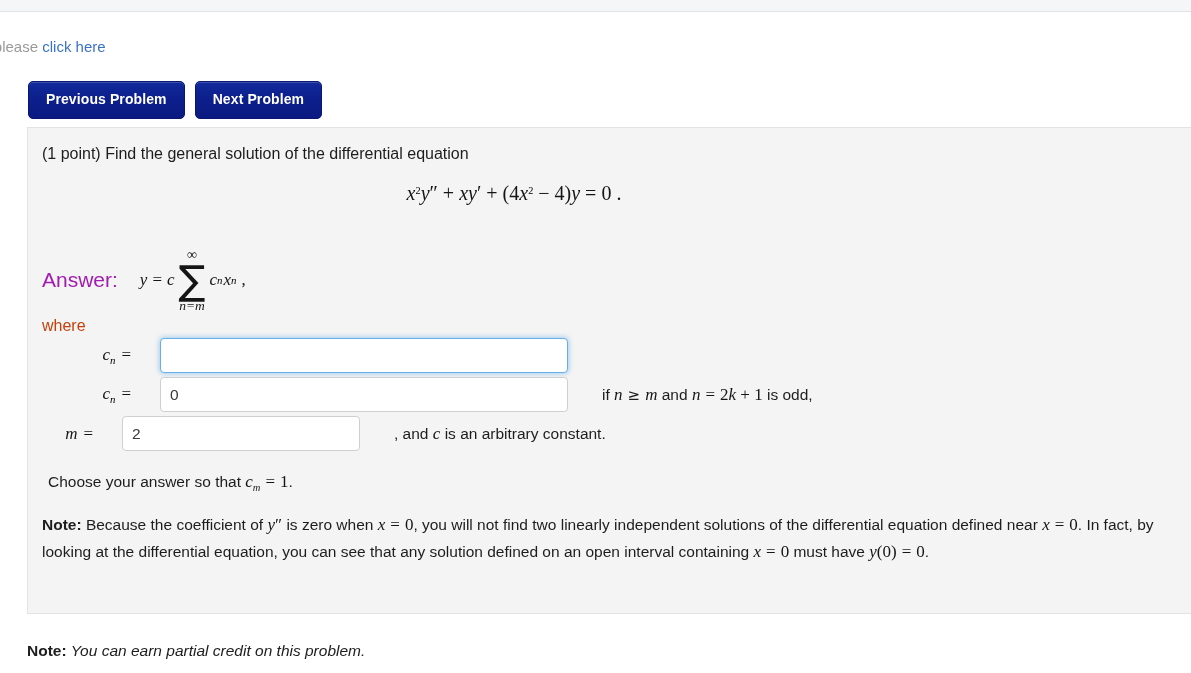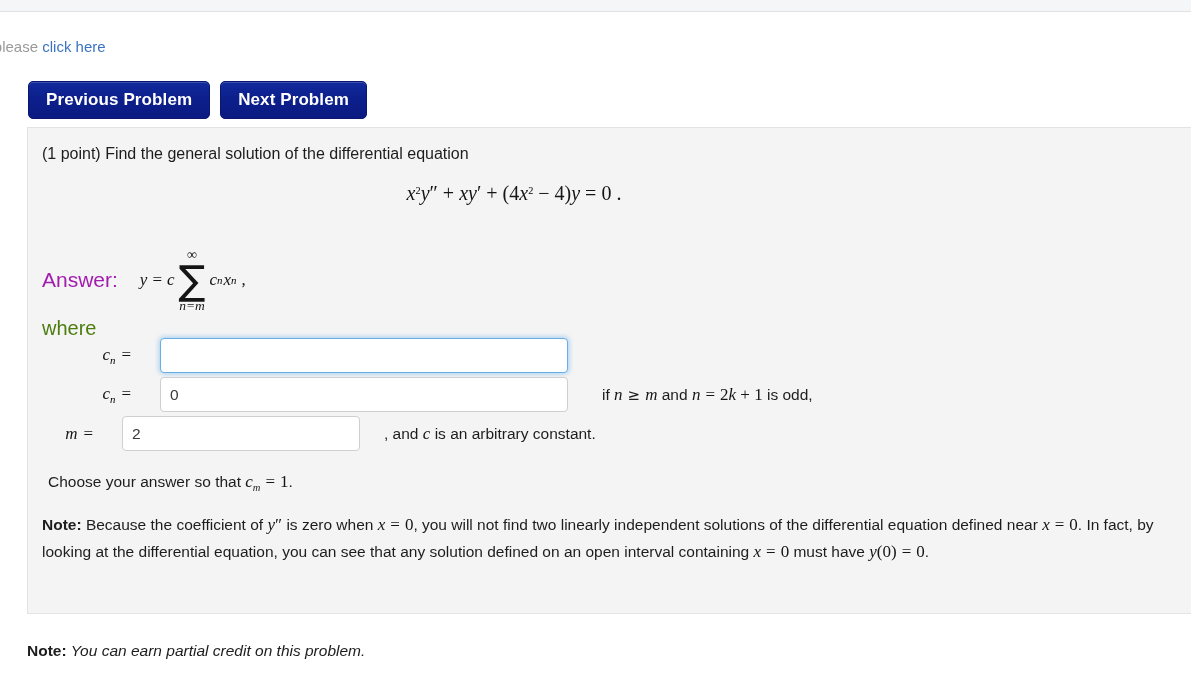--- a/index.html
+++ b/index.html
@@ -48,21 +48,21 @@
     top: 81px;
     display: flex;
     gap: 10px;
   }
   .nav-btn {
     background: linear-gradient(180deg, #122a9c 0%, #0c1f8c 45%, #0b1a82 100%);
     background-color: #0e2194;
     color: #ffffff;
     border: 1px solid #0a1770;
     border-radius: 5px;
-    font-size: 17px;
+    font-size: 14px;
     font-weight: bold;
     font-family: "Liberation Sans", sans-serif;
     padding: 9px 17px 10px 17px;
     cursor: pointer;
     line-height: 17px;
     letter-spacing: 0.1px;
     box-shadow: inset 0 1px 0 rgba(255,255,255,0.18);
   }
 
   
@@ -168,22 +168,22 @@
     font-style: italic;
     font-size: 13.5px;
     line-height: 14px;
     color: #151515;
   }
 
   .where-label {
     position: absolute;
     left: 14px;
     top: 189px;
-    font-size: 20px;
-    color: #4d7c0f;
+    font-size: 16px;
+    color: #c2410c;
   }
 
   
   .coef-row {
     position: absolute;
     display: flex;
     align-items: center;
     white-space: nowrap;
     gap: 20px;
   }
@@ -223,21 +223,21 @@
   }
   .answer-input.m-input {
     width: 238px;
   }
   .cond-text {
     margin-left: 14px;
     font-size: 15.5px;
     color: #1d1d1d;
   }
   .cond-text-m {
-    margin-left: 4px;
+    margin-left: 14px;
     font-size: 15.5px;
     color: #1d1d1d;
   }
 
   .choose-line {
     position: absolute;
     left: 20px;
     top: 344px;
     font-size: 15.5px;
     color: #1d1d1d;

